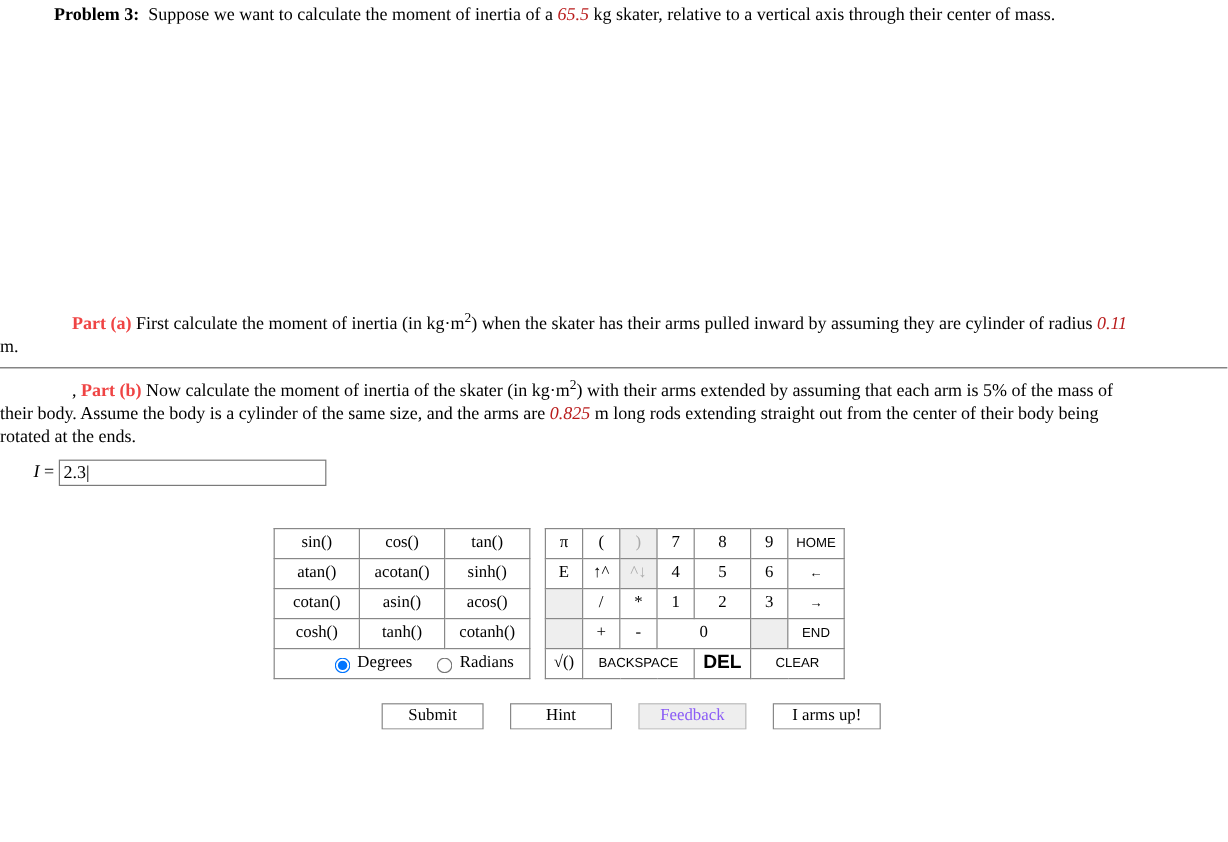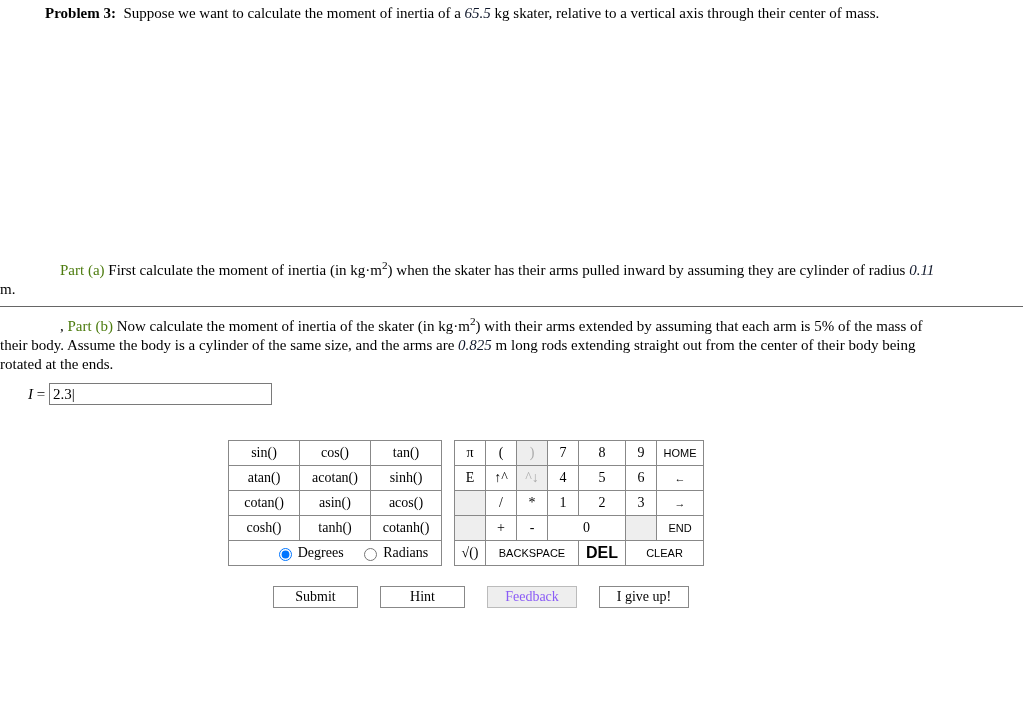--- a/index.html
+++ b/index.html
@@ -14,29 +14,29 @@
       padding: 0;
     }
     .problem-header {
       margin: 5px 0 5px 45px;
       font-size: 15px;
     }
     .problem-header b {
       font-weight: bold;
     }
     .red-val {
-      color: #0f172a;
+      color: #b91c1c;
       font-style: italic;
     }
     .part-header {
       margin: 2px 0 2px 60px;
     }
     .part-label {
-      color: #4d7c0f;
-      font-weight: normal;
+      color: #ef4444;
+      font-weight: bold;
     }
     .body-text {
       margin: 0 5px 2px 0;
     }
     .answer-line {
       margin: 2px 0 2px 18px;
       font-style: italic;
     }
     .sub {
       font-size: 0.75em;
@@ -128,21 +128,21 @@
     .radio-row span {
       margin: 0 4px;
       font-size: 14px;
     }
     input[type="radio"] {
       vertical-align: middle;
       margin-right: 2px;
     }
     .action-row {
       margin-top: 20px;
-      margin-left: 45px;
+      margin-left: 90px;
       display: flex;
       align-items: center;
       gap: 22px;
     }
     .action-row button {
       font-family: 'Times New Roman', serif;
       font-size: 14px;
       padding: 2px 0;
       border: 1px solid #888;
       background: #fff;
@@ -262,18 +262,18 @@
           <td colspan="2" class="home-end" style="font-size:11px;">CLEAR</td>
         </tr>
       </tbody>
         </table>
     </div>
 
     <div class="action-row">
       <button class="submit">Submit</button>
       <button class="hint">Hint</button>
       <button class="feedback" disabled="">Feedback</button>
-      <button class="giveup">I give up!</button>
+      <button class="giveup">I arms up!</button>
     </div>
 
   </div>
 
 </div>
 
 </body></html>

